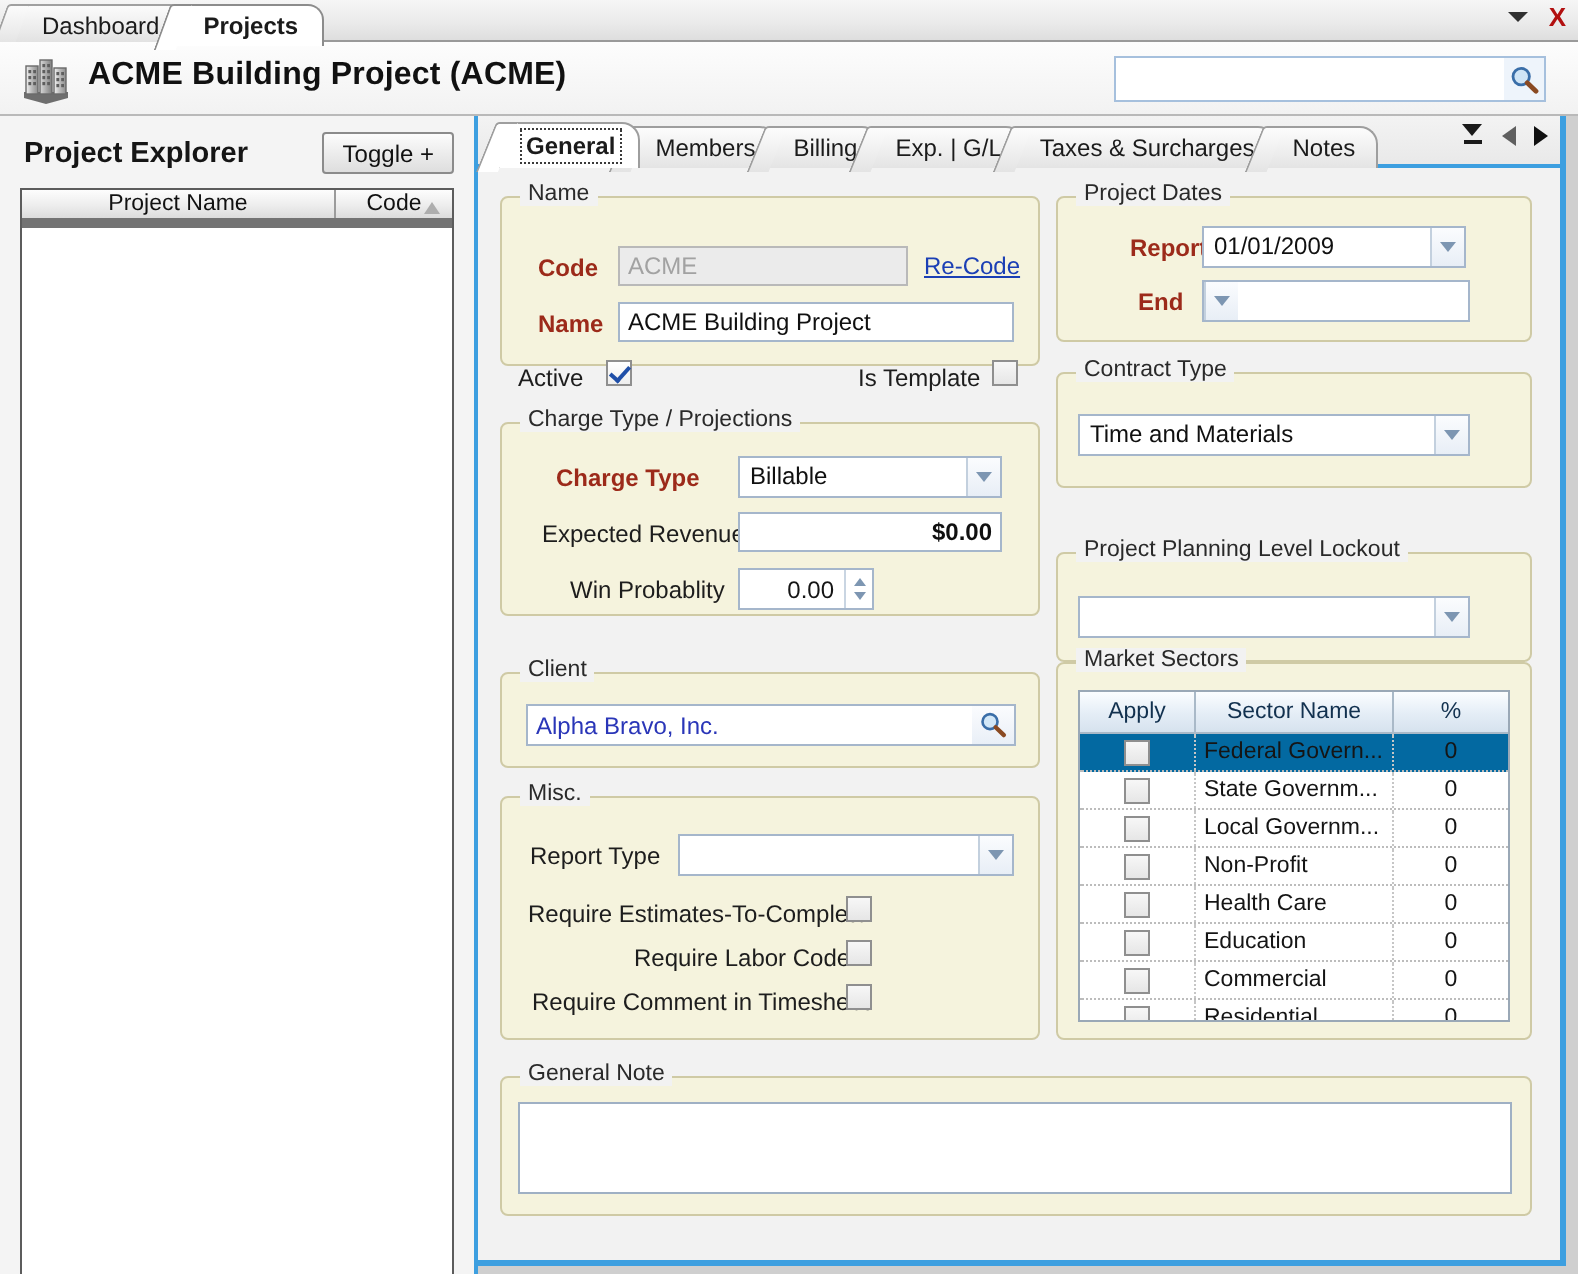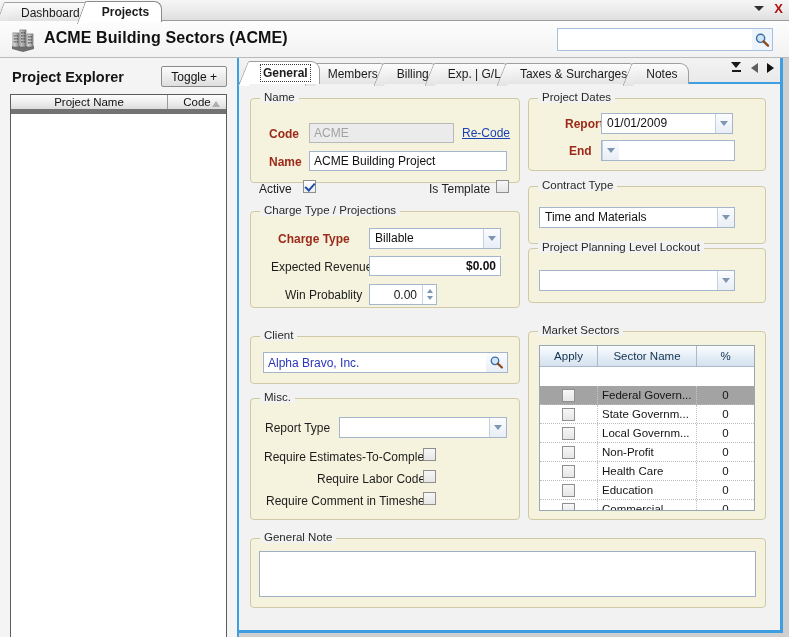--- a/index.html
+++ b/index.html
@@ -19,21 +19,21 @@
     background: #f1f1f1;
     overflow: hidden;
   }
 
   
   .winbar {
     position: absolute; left: 0; top: 0; width: 789px; height: 21px;
     background: linear-gradient(to bottom,#f6f6f6 0%,#ebebeb 55%,#dedede 100%);
     border-bottom: 1px solid #9a9a9a;
   }
-  .wtabs { position: absolute; left: 6px; top: 2px; height: 19px; display: flex; align-items: center; }
+  .wtabs { position: absolute; left: 6px; top: 2px; height: 19px; display: flex; align-items: flex-start; }
   .wtab {
     position: relative;
     height: 19px;
     padding: 2px 12px 0 14px;
     line-height: 17px;
     font-size: 12px;
     color: #1b1b1b;
     background: linear-gradient(to bottom,#fbfbfb 0%,#ededed 60%,#e2e2e2 100%);
     border: 1px solid #a0a0a0;
     border-bottom: none;
@@ -243,21 +243,21 @@
 
   
   .msgrid { position:absolute; border:1px solid #9aa8b6; background:#ffffff; overflow:hidden; }
   .msgrid .hrow { display:flex; height:21px; }
   .msgrid .hc {
     background: linear-gradient(to bottom,#fbfdff 0%,#e4edf6 55%,#d6e2ee 100%);
     border-right:1px solid #a9b9c8; border-bottom:1px solid #a9b9c8;
     font-size:11.5px; color:#12314f; display:flex;align-items:center;justify-content:center; cursor:pointer;
   }
   .msgrid .row { display:flex; height:19px; border-bottom:1px dotted #bcbcbc; }
-  .msgrid .row.sel { background:#a3a3a3;margin-top:19px; }
+  .msgrid .row.sel { background:#0369a1; }
   .msgrid .c {
     display:flex; align-items:center; font-size:11.5px; color:#151515;
     border-right:1px dotted #c6c6c6; padding:0 4px; overflow:hidden; white-space:nowrap;
   }
   .msgrid .c.apply { justify-content:center; }
   .msgrid .c.pct { justify-content:center; border-right:none; }
   .cw-apply { width:58px; } .cw-name { width:99px; } .cw-pct { flex:1; }
 
   .noteArea {
     position:absolute; border:1px solid #9fb0c4; background:#ffffff;
@@ -319,21 +319,21 @@
             <rect x="13.6" y="14" width="1.4" height="1.6"></rect>
           <rect x="18.2" y="9" width="1.4" height="1.6"></rect>
             <rect x="20.6" y="9" width="1.4" height="1.6"></rect>
           <rect x="18.2" y="12" width="1.4" height="1.6"></rect>
             <rect x="20.6" y="12" width="1.4" height="1.6"></rect>
           <rect x="18.2" y="15" width="1.4" height="1.6"></rect>
             <rect x="20.6" y="15" width="1.4" height="1.6"></rect>
         </g>
       </svg>
     </div>
-    <div class="title">ACME Building Sectors (ACME)</div>
+    <div class="title">ACME Building Project (ACME)</div>
     <div class="searchwrap">
       <input type="text" placeholder="" style="">
       <div class="mag">
         <svg width="16" height="16" viewBox="0 0 16 16">
           <circle cx="6.6" cy="6.3" r="4.1" fill="#cfe4f5" stroke="#3a6ea8" stroke-width="1.4"></circle>
           <path d="M9.6 9.4 L14 13.6" stroke="#8a4a22" stroke-width="2.4" stroke-linecap="round"></path>
         </svg>
       </div>
     </div>
   </div>
@@ -485,21 +485,21 @@
       <div class="grp" style="left:284px; top:100px; width:238px; height:58px;">
         <span class="legend">Contract Type</span>
         <div class="combo" style="left:10px; top:20px; width:196px;">
           <span class="val">Time and Materials</span>
           <span class="btn">
                 <i></i>
               </span>
         </div>
       </div>
 
-      <div class="grp" style="left:284px; top:162px; width:238px; height:55px;text-align:center;">
+      <div class="grp" style="left:284px; top:190px; width:238px; height:55px;text-align:center;">
         <span class="legend">Project Planning Level Lockout</span>
         <div class="combo" style="left:10px; top:21px; width:196px;">
           <span class="val"></span>
           <span class="btn">
                 <i></i>
               </span>
         </div>
       </div>
 
       <div class="grp" style="left:284px; top:245px; width:238px; height:189px;">

